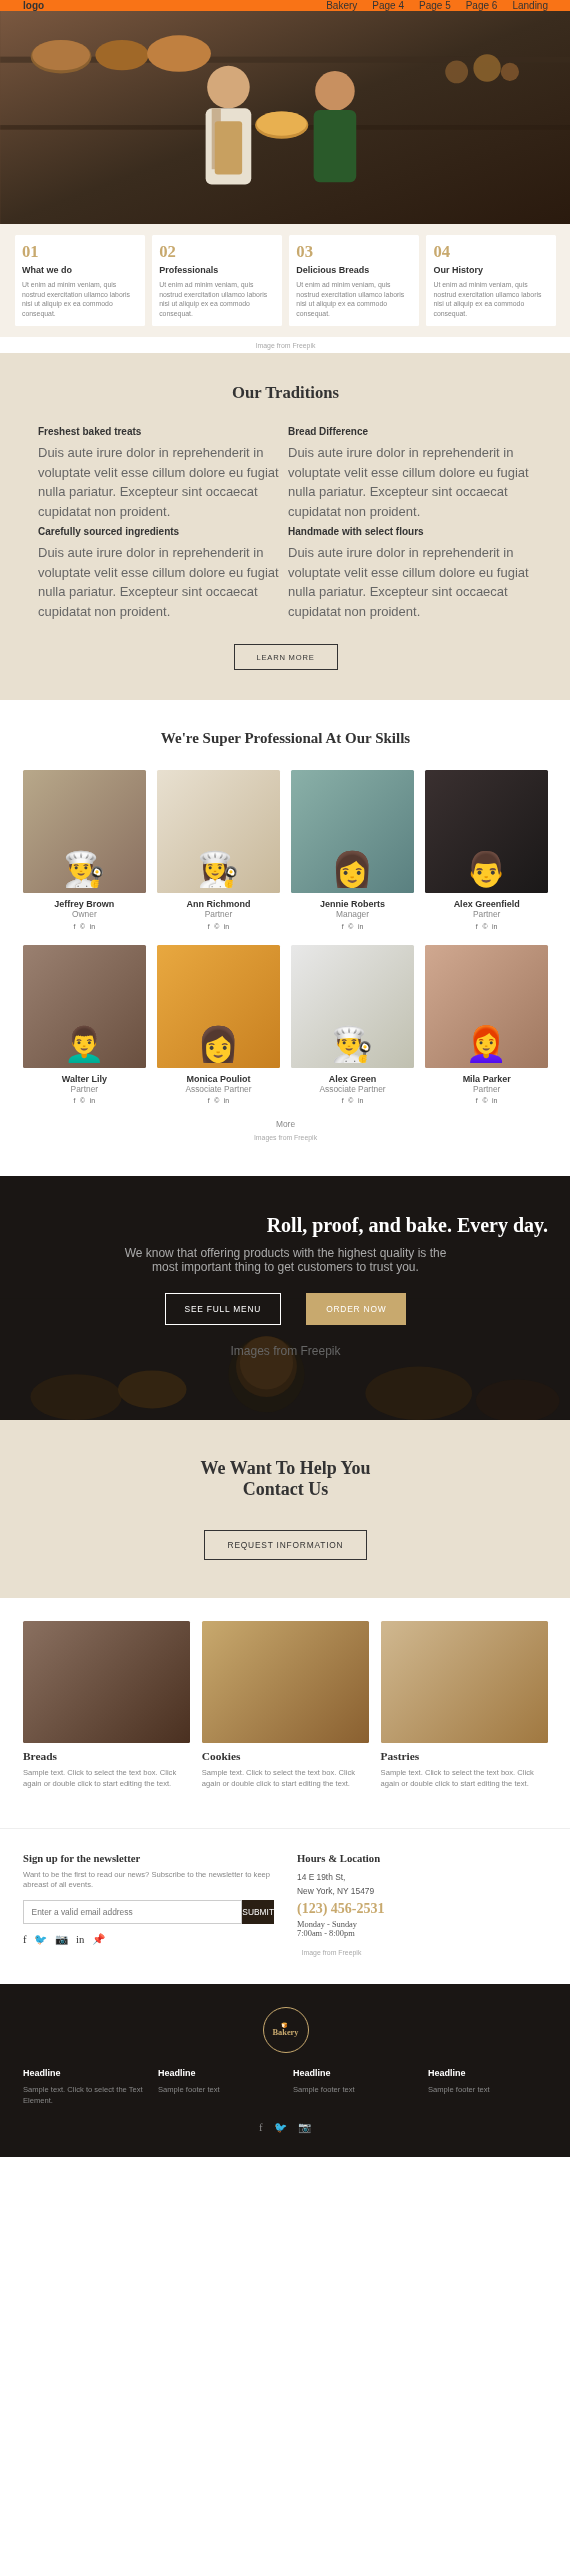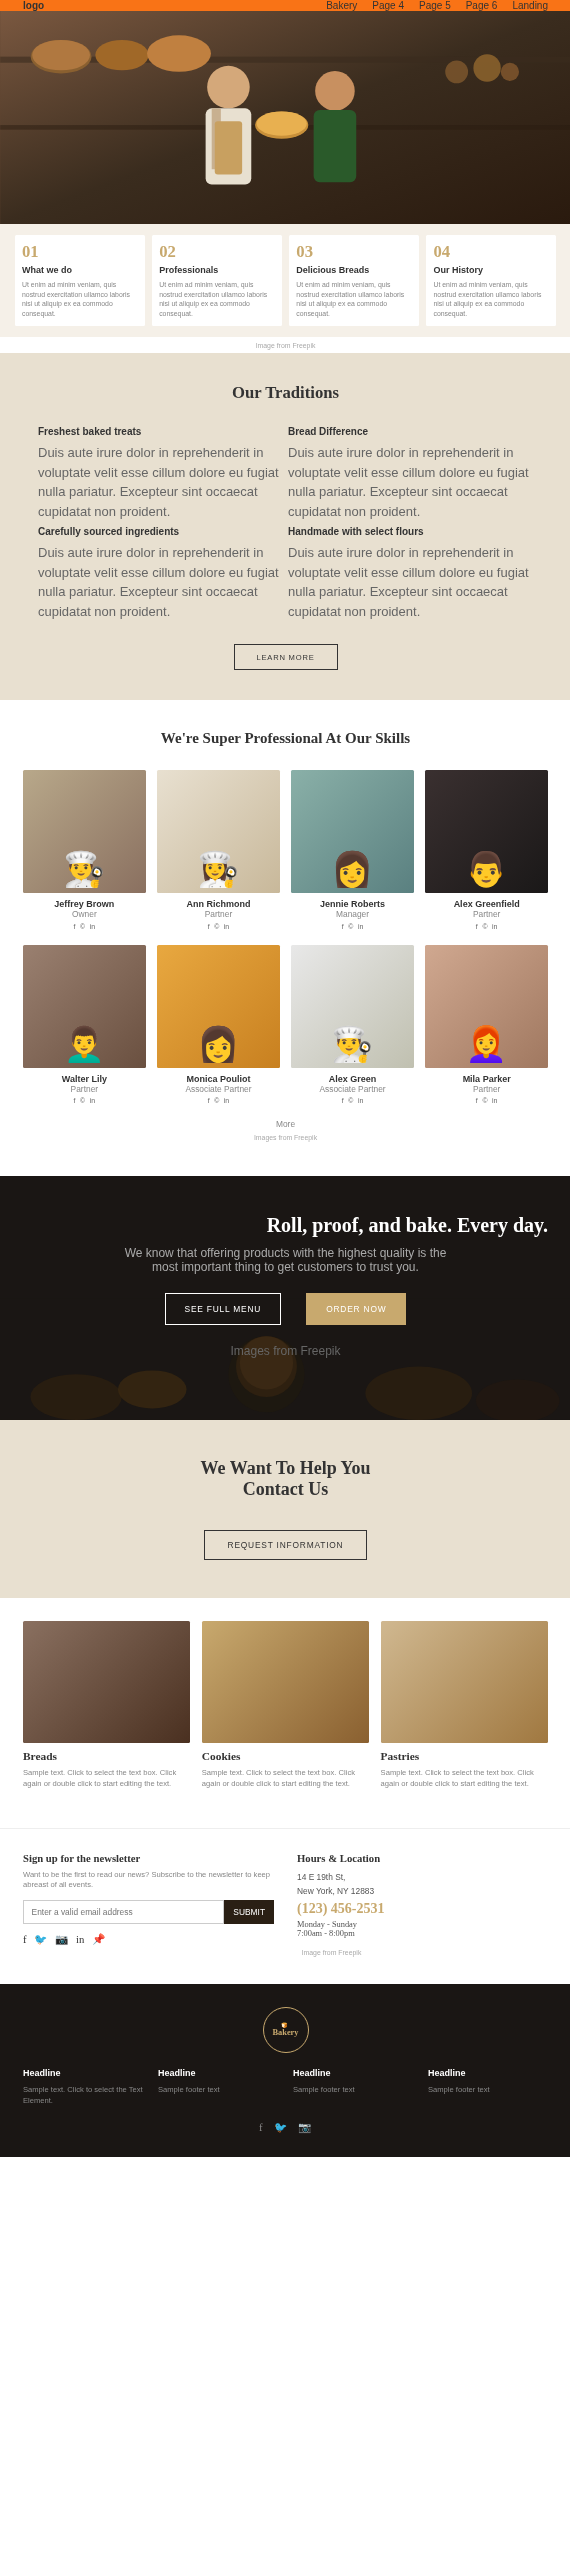--- a/index.html
+++ b/index.html
@@ -77,21 +77,21 @@
     .product-img-3 { background: linear-gradient(135deg, #d0b890, #a07840); }
     .product-title { font-size: 11.4px; font-weight: bold; color: #333; margin-bottom: 4.6px; }
     .product-text { font-size: 7.6px; color: #888; line-height: 1.5; font-family: Arial, sans-serif; }
 
     
     .bottom-info { display: grid; grid-template-columns: 1fr 1fr; gap: 23px; padding: 23px; background: #fff; border-top: 0.8px solid #eee; }
     .newsletter h3 { font-size: 10.7px; font-weight: bold; color: #333; margin-bottom: 6px; }
     .newsletter p { font-size: 7.6px; color: #888; line-height: 1.4; font-family: Arial, sans-serif; margin-bottom: 9px; }
     .email-row { display: flex; }
     .email-input { flex: 1; border: 0.8px solid #ccc; padding: 6px 7.6px; font-size: 8.4px; font-family: Arial, sans-serif; outline: none; }
-    .submit-btn { background: #2a1f14; color: #fff; border: none; padding: 6px 9px; font-size: 8.4px; cursor: pointer; font-family: Arial, sans-serif; }
+    .submit-btn { background: #2a1f14; color: #fff; border: none; padding: 6px 0; font-size: 8.4px; cursor: pointer; font-family: Arial, sans-serif; }
     .social-icons { display: flex; gap: 7.6px; margin-top: 9px; font-size: 10.7px; }
     .hours h3 { font-size: 10.7px; font-weight: bold; color: #333; margin-bottom: 6px; }
     .hours address { font-style: normal; font-size: 8.4px; color: #555; line-height: 1.7; font-family: Arial, sans-serif; }
     .hours .phone { color: #c8a96e; font-size: 14px; font-weight: bold; margin: 3px 0; }
     .hours .hours-text { font-size: 8.4px; color: #555; }
 
     
     footer { background: #1a1614; padding: 23px; }
     .footer-logo { text-align: center; margin-bottom: 15px; }
     .footer-logo-circle { width: 46px; height: 46px; border-radius: 50%; border: 1.5px solid #c8a96e; display: inline-flex; flex-direction: column; align-items: center; justify-content: center; }
@@ -383,21 +383,21 @@
       <span style="cursor:pointer;">🐦</span>
       <span style="cursor:pointer;">📷</span>
       <span style="cursor:pointer;">in</span>
       <span style="cursor:pointer;">📌</span>
     </div>
   </div>
   <div class="hours">
     <h3>Hours &amp; Location</h3>
     <address>
       <span>14 E 19th St,</span><br>
-      <span>New York, NY 12883</span>
+      <span>New York, NY 15479</span>
     </address>
     <div class="phone">(123) 456-2531</div>
     <div class="hours-text">Monday - Sunday</div>
     <div class="hours-text">7:00am - 8:00pm</div>
     <p class="freepik-note" style="text-align:left;margin-top:6px;">Image from Freepik</p>
   </div>
 </div>
 
 <footer>
   <div class="footer-logo">

